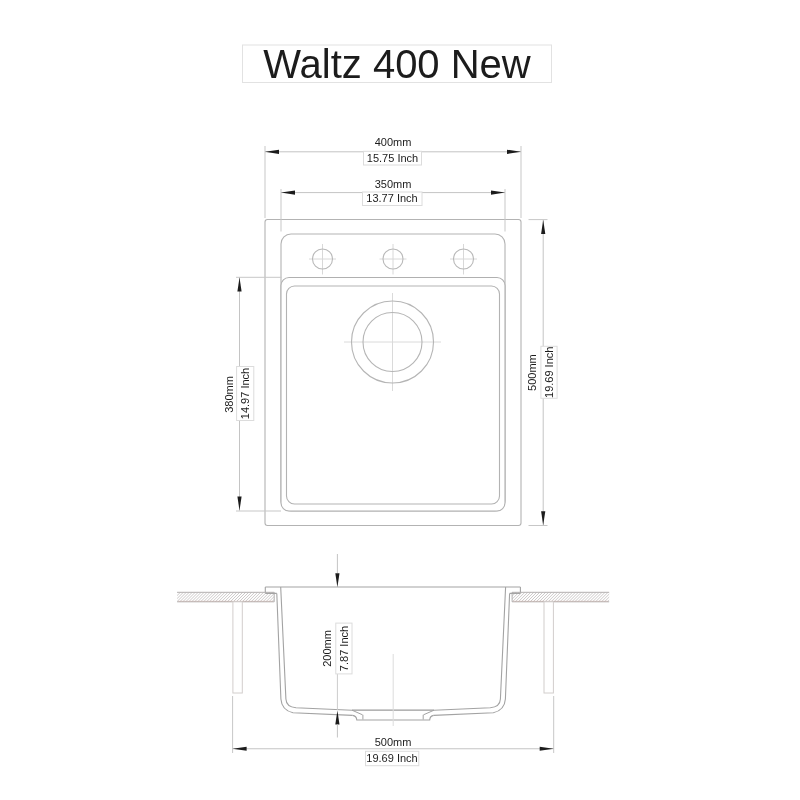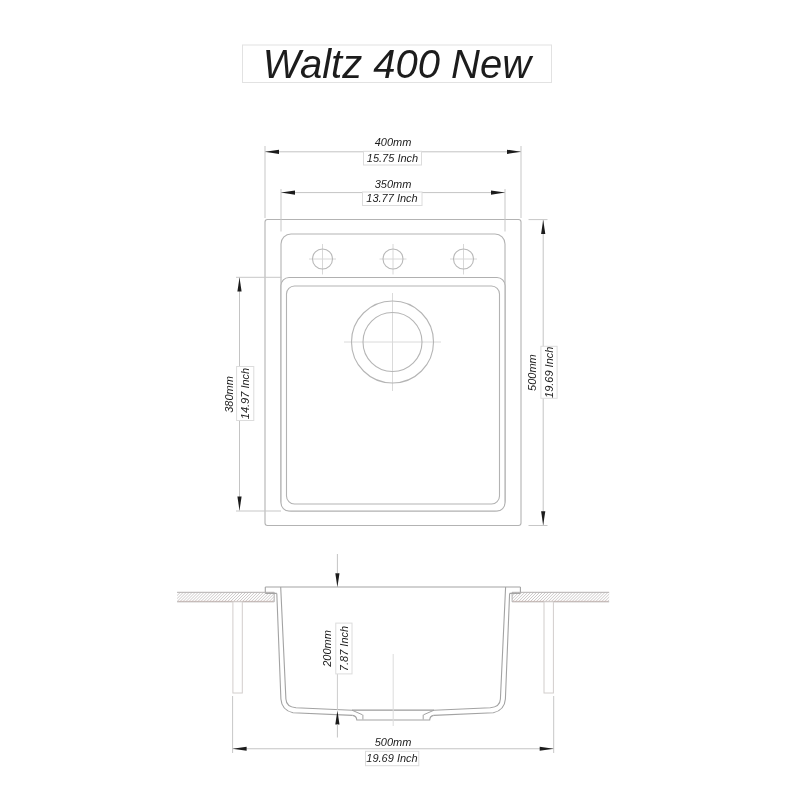--- a/index.html
+++ b/index.html
@@ -1,16 +1,16 @@
 <!DOCTYPE html>
 <html><head>
 <meta charset="utf-8">
 <style>
   html,body{margin:0;padding:0;background:#fff;}
-  .page{width:800px;height:800px;position:relative;background:#ef4444;overflow:hidden;font-style:italic;}
+  .page{width:800px;height:800px;position:relative;background:#ef4444;overflow:hidden;}
   text{font-family:"Liberation Sans",sans-serif;fill:#1c1c1c;}
 </style>
 </head>
 <body>
 <div class="page">
 <svg width="800" height="800" viewBox="0 0 800 800">
 <defs>
 <pattern id="hatch" width="2.1" height="2.1" patternUnits="userSpaceOnUse" patternTransform="rotate(45)">
 <rect width="2.1" height="2.1" fill="#ffffff"></rect>
 <line x1="0" y1="0" x2="0" y2="2.1" stroke="#aeaaaa" stroke-width="0.9"></line>

